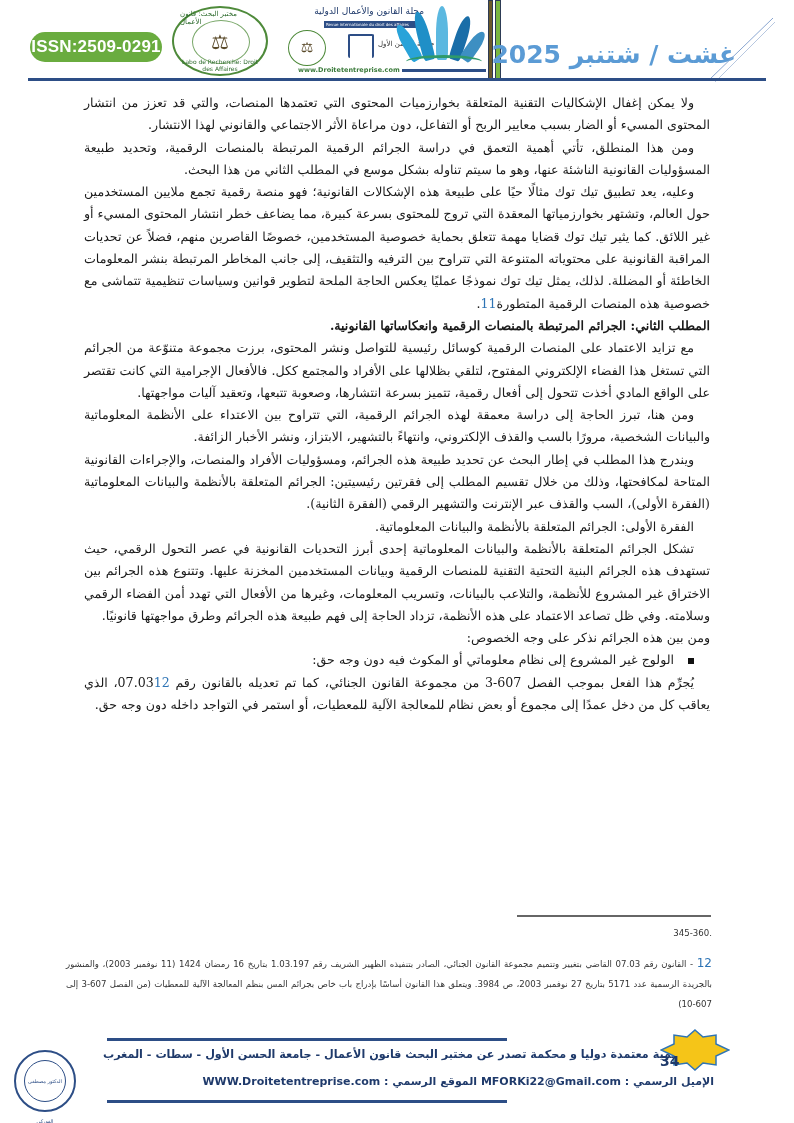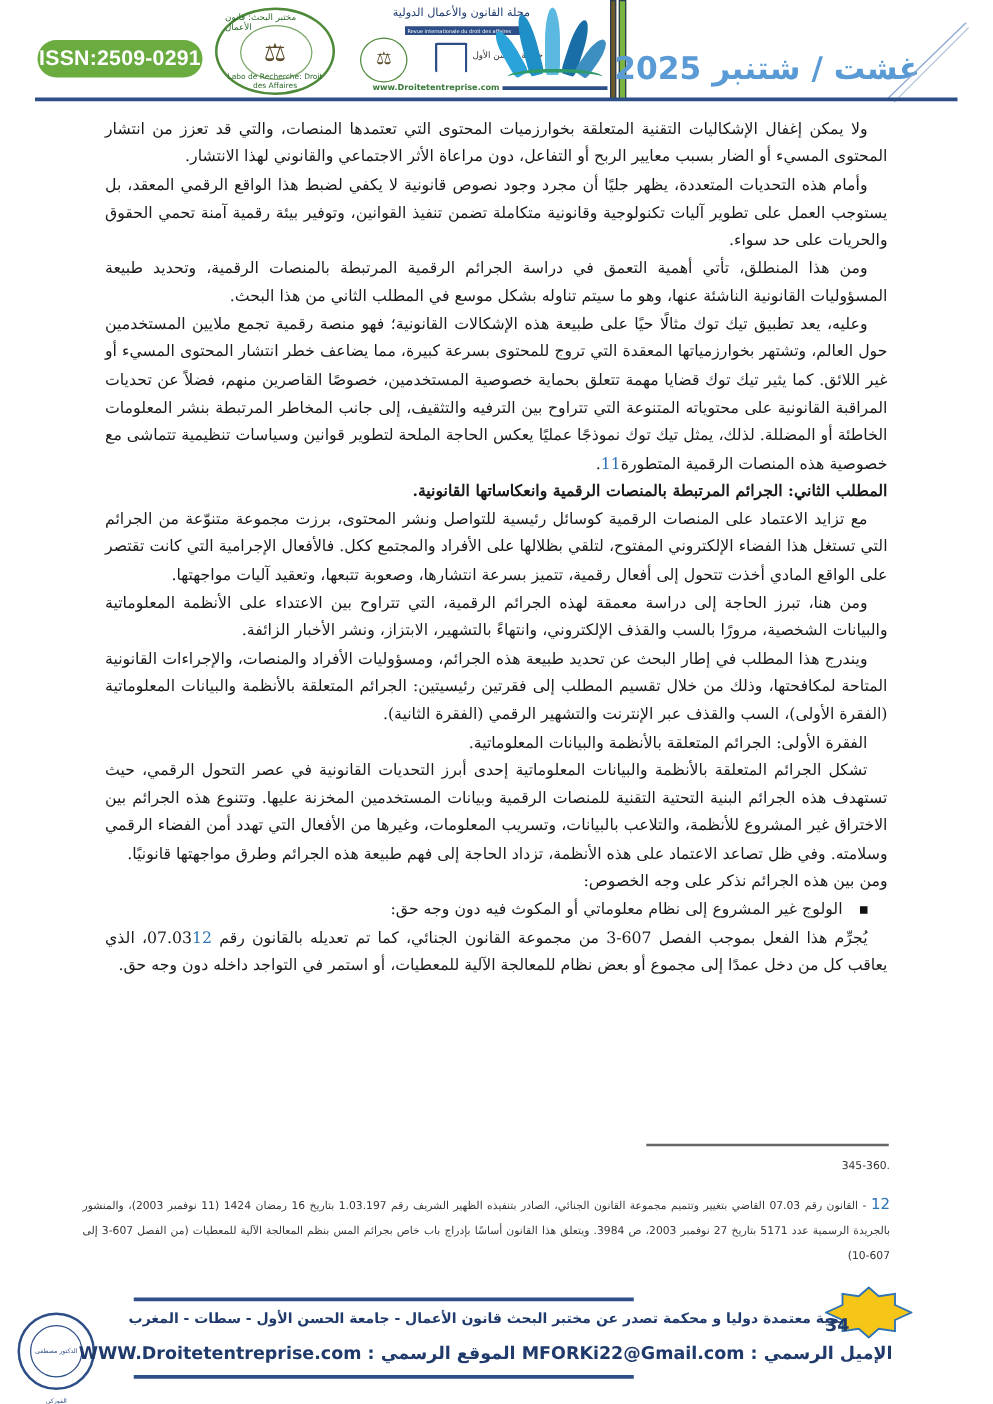--- a/index.html
+++ b/index.html
@@ -56,21 +56,21 @@
     .fn-en { direction:ltr; text-align:left; padding-left:0; }
     .fn-en .line1 { display:block; text-align:left; }
     .fn-en .line2 { display:block; text-align:right; }
     .fn2 { margin-top:10px; line-height:20px; }
 
     
     .footer-rule { position:absolute; left:107px; width:400px; height:3px; background:#2d4e86; }
     .footer-rule.t { top:1038px; }
     .footer-rule.b { top:1100px; }
     .footer-line1 { position:absolute; right:80px; top:1048px; direction:rtl; font-family:"DejaVu Sans", sans-serif; font-weight:bold; font-size:11.2px; color:#1f3a6b; white-space:nowrap; }
-    .footer-line2 { position:absolute; right:80px; top:1075px; direction:rtl; font-family:"DejaVu Sans", sans-serif; font-weight:bold; font-size:14px; color:#1f3a6b; white-space:nowrap; }
+    .footer-line2 { position:absolute; right:80px; top:1075px; direction:rtl; font-family:"DejaVu Sans", sans-serif; font-weight:bold; font-size:11px; color:#1f3a6b; white-space:nowrap; }
     .footer-seal { position:absolute; left:14px; top:1050px; width:58px; height:58px; border-radius:50%; border:2px solid #2d4e86; background:#fff; }
     .footer-seal .in { position:absolute; left:8px; top:8px; width:40px; height:40px; border-radius:50%; border:1px solid #2d4e86; font-size:5px; color:#2d4e86; text-align:center; font-family:"DejaVu Sans", sans-serif; line-height:40px; }
     .page-badge { position:absolute; left:660px; top:1029px; width:70px; height:42px; }
     .page-badge span { position:absolute; left:0; top:11px; width:70px; height:42px; line-height:42px; font-family:"DejaVu Sans", sans-serif; font-weight:bold; font-size:14px; color:#1f3a6b; }
   </style>
 </head>
 <body>
 
 <div class="header">
   <div class="issn">ISSN:2509-0291</div>
@@ -114,21 +114,20 @@
   <svg class="diag" viewBox="0 0 70 64">
     <line x1="68" y1="0" x2="4" y2="62" stroke="#8aa6d0" stroke-width="1"></line>
     <line x1="70" y1="4" x2="10" y2="64" stroke="#b8c8e0" stroke-width="1"></line>
   </svg>
 
   <div class="top-rule"></div>
 </div>
 
 <div class="content">
   <p class="indent">ولا يمكن إغفال الإشكاليات التقنية المتعلقة بخوارزميات المحتوى التي تعتمدها المنصات، والتي قد تعزز من انتشار المحتوى المسيء أو الضار بسبب معايير الربح أو التفاعل، دون مراعاة الأثر الاجتماعي والقانوني لهذا الانتشار.</p>
-  <p class="indent">وأمام هذه التحديات المتعددة، يظهر جليًا أن مجرد وجود نصوص قانونية لا يكفي لضبط هذا الواقع الرقمي المعقد، بل يستوجب العمل على تطوير آليات تكنولوجية وقانونية متكاملة تضمن تنفيذ القوانين، وتوفير بيئة رقمية آمنة تحمي الحقوق والحريات على حد سواء.</p>
   <p class="indent">ومن هذا المنطلق، تأتي أهمية التعمق في دراسة الجرائم الرقمية المرتبطة بالمنصات الرقمية، وتحديد طبيعة المسؤوليات القانونية الناشئة عنها، وهو ما سيتم تناوله بشكل موسع في المطلب الثاني من هذا البحث.</p>
   <p class="indent"><span>وعليه، يعد تطبيق تيك توك مثالًا حيًا على طبيعة هذه الإشكالات القانونية؛ فهو منصة رقمية تجمع ملايين المستخدمين حول العالم، وتشتهر بخوارزمياتها المعقدة التي تروج للمحتوى بسرعة كبيرة، مما يضاعف خطر انتشار المحتوى المسيء أو غير اللائق. كما يثير تيك توك قضايا مهمة تتعلق بحماية خصوصية المستخدمين، خصوصًا القاصرين منهم، فضلاً عن تحديات المراقبة القانونية على محتوياته المتنوعة التي تتراوح بين الترفيه والتثقيف، إلى جانب المخاطر المرتبطة بنشر المعلومات الخاطئة أو المضللة. لذلك، يمثل تيك توك نموذجًا عمليًا يعكس الحاجة الملحة لتطوير قوانين وسياسات تنظيمية تتماشى مع خصوصية هذه المنصات الرقمية المتطورة</span><span class="ref">11</span><span>.</span></p>
   <p class="heading">المطلب الثاني: الجرائم المرتبطة بالمنصات الرقمية وانعكاساتها القانونية.</p>
   <p class="indent">مع تزايد الاعتماد على المنصات الرقمية كوسائل رئيسية للتواصل ونشر المحتوى، برزت مجموعة متنوّعة من الجرائم التي تستغل هذا الفضاء الإلكتروني المفتوح، لتلقي بظلالها على الأفراد والمجتمع ككل. فالأفعال الإجرامية التي كانت تقتصر على الواقع المادي أخذت تتحول إلى أفعال رقمية، تتميز بسرعة انتشارها، وصعوبة تتبعها، وتعقيد آليات مواجهتها.</p>
   <p class="indent">ومن هنا، تبرز الحاجة إلى دراسة معمقة لهذه الجرائم الرقمية، التي تتراوح بين الاعتداء على الأنظمة المعلوماتية والبيانات الشخصية، مرورًا بالسب والقذف الإلكتروني، وانتهاءً بالتشهير، الابتزاز، ونشر الأخبار الزائفة.</p>
   <p class="indent">ويندرج هذا المطلب في إطار البحث عن تحديد طبيعة هذه الجرائم، ومسؤوليات الأفراد والمنصات، والإجراءات القانونية المتاحة لمكافحتها، وذلك من خلال تقسيم المطلب إلى فقرتين رئيسيتين: الجرائم المتعلقة بالأنظمة والبيانات المعلوماتية (الفقرة الأولى)، السب والقذف عبر الإنترنت والتشهير الرقمي (الفقرة الثانية).</p>
   <p class="indent">الفقرة الأولى: الجرائم المتعلقة بالأنظمة والبيانات المعلوماتية.</p>
   <p class="indent">تشكل الجرائم المتعلقة بالأنظمة والبيانات المعلوماتية إحدى أبرز التحديات القانونية في عصر التحول الرقمي، حيث تستهدف هذه الجرائم البنية التحتية التقنية للمنصات الرقمية وبيانات المستخدمين المخزنة عليها. وتتنوع هذه الجرائم بين الاختراق غير المشروع للأنظمة، والتلاعب بالبيانات، وتسريب المعلومات، وغيرها من الأفعال التي تهدد أمن الفضاء الرقمي وسلامته. وفي ظل تصاعد الاعتماد على هذه الأنظمة، تزداد الحاجة إلى فهم طبيعة هذه الجرائم وطرق مواجهتها قانونيًا.</p>
   <p>ومن بين هذه الجرائم نذكر على وجه الخصوص:</p>
   <p class="bullet-row"><span class="sq"></span><span>الولوج غير المشروع إلى نظام معلوماتي أو المكوث فيه دون وجه حق:</span></p>

